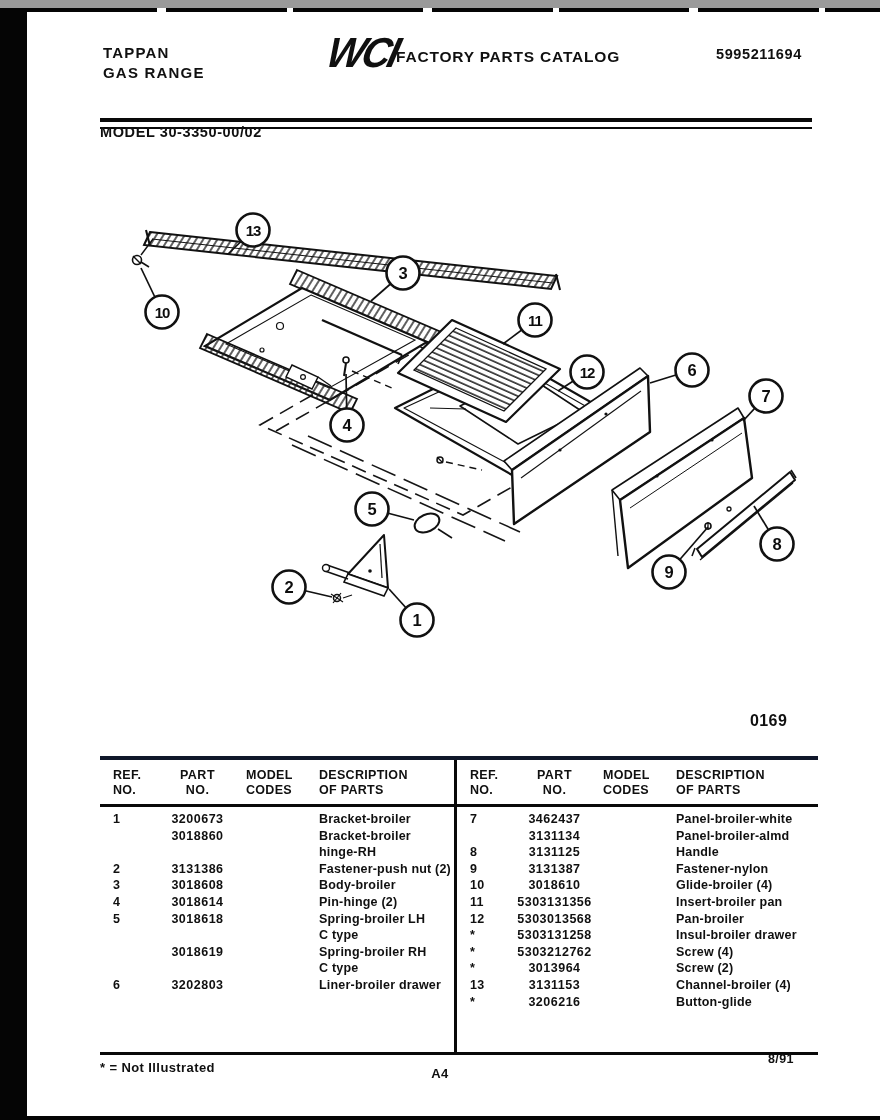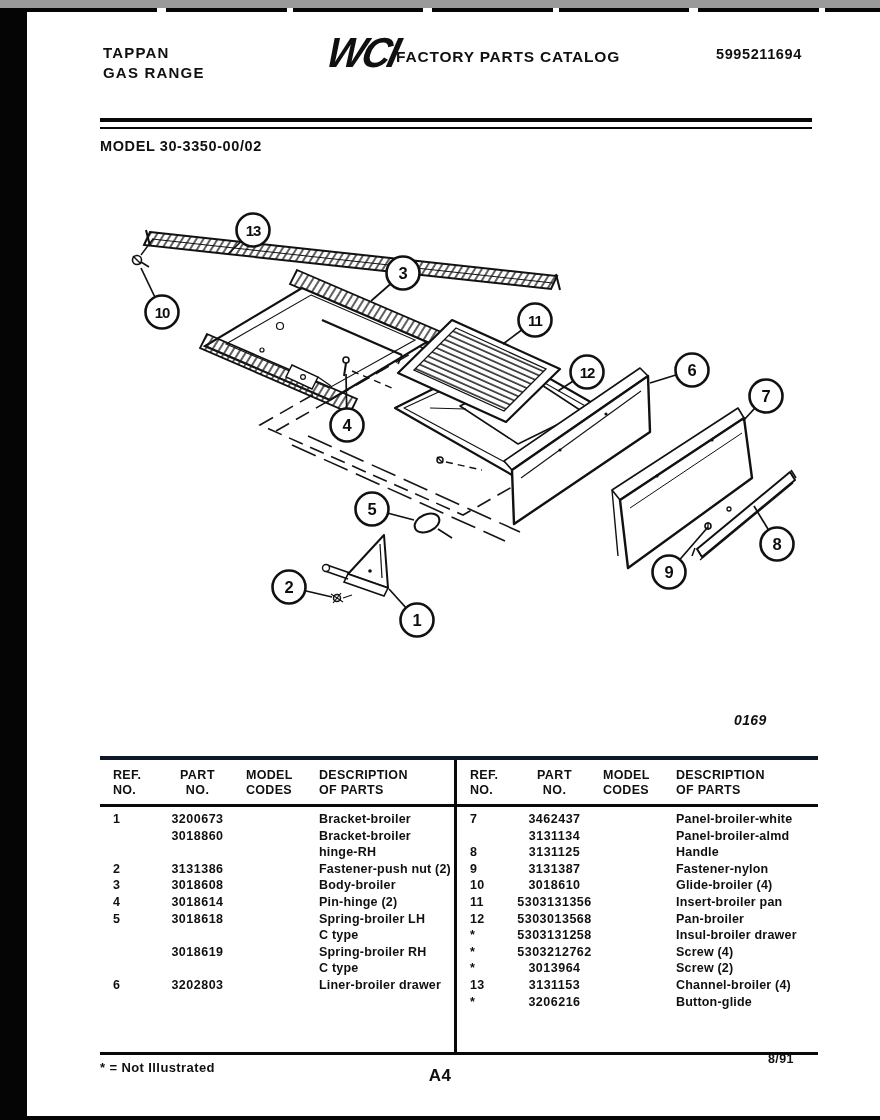--- a/index.html
+++ b/index.html
@@ -16,22 +16,22 @@
 
   .txt{position:absolute;white-space:nowrap;letter-spacing:.4px;}
   .brand1{left:103px;top:36px;font-size:15px;letter-spacing:1.2px;}
   .brand2{left:103px;top:56px;font-size:15px;letter-spacing:1.2px;}
   .logo{left:328px;top:22px;font-size:40px;font-style:italic;font-weight:bold;
     transform:skewX(-14deg) scaleY(1.05);letter-spacing:-3px;}
   .cat-title{left:396px;top:40px;font-size:15.5px;letter-spacing:.8px;}
   .pubnum{left:716px;top:38px;font-size:14.5px;letter-spacing:.6px;}
   .rule-double{position:absolute;left:100px;top:110px;width:712px;height:5px;
     border-top:4px solid #090909;border-bottom:2px solid #090909;}
-  .model-line{left:100px;top:130px;font-size:14.5px;letter-spacing:.6px;}
-  .fig-code{left:734px;top:704px;font-size:14px;font-style:italic;}
+  .model-line{left:100px;top:116px;font-size:14.5px;letter-spacing:.6px;}
+  .fig-code{left:750px;top:704px;font-size:16px;}
 
   
   .diagram-svg{position:absolute;left:90px;top:180px;}
 
   
   .parts-table{position:absolute;left:100px;top:748px;width:718px;height:292px;
     border-top:4px solid #0f172a;border-bottom:3px solid #090909;}
   .pt-divider{position:absolute;left:354px;top:0;bottom:0;width:3px;background:#090909;}
   .pt-half{position:absolute;top:0;bottom:0;}
   .pt-half.left{left:0;width:354px;}
@@ -39,21 +39,21 @@
   .pt-headrow{display:flex;padding:8px 0 6px 13px;font-size:12.5px;line-height:15px;letter-spacing:.3px;}
   .pt-headsep{height:3px;background:#090909;margin:0;}
   .pt-body{padding-top:4px;}
   .pt-row{display:flex;padding-left:13px;font-size:12.5px;line-height:16.6px;letter-spacing:.2px;white-space:nowrap;}
   .c-ref{width:36px;flex:none;}
   .c-part{width:97px;flex:none;letter-spacing:.5px;text-align:center;}
   .c-model{width:73px;flex:none;}
   .c-desc{flex:1;}
 
   .foot-legend{left:100px;top:1052px;font-size:13px;letter-spacing:.4px;}
-  .foot-page{left:0;right:0;top:1058px;text-align:center;font-size:17px;letter-spacing:.5px;}
+  .foot-page{left:0;right:0;top:1058px;text-align:center;font-size:13px;letter-spacing:.5px;}
   .foot-rev{left:768px;top:1044px;font-size:12.5px;}
 </style>
 </head>
 <body>
 
 <div class="sheet">
 
   <div class="edge-left"></div>
   <div class="edge-top"></div>
   <div class="edge-bottom"></div>

